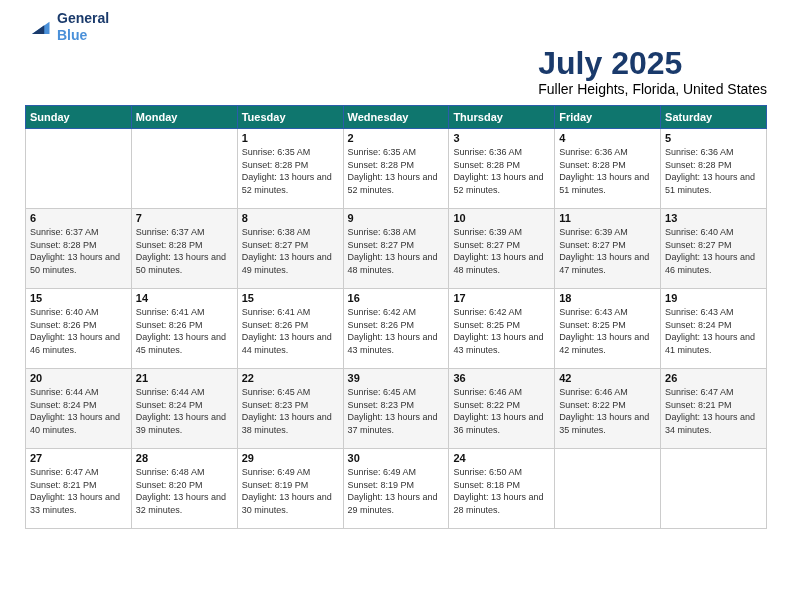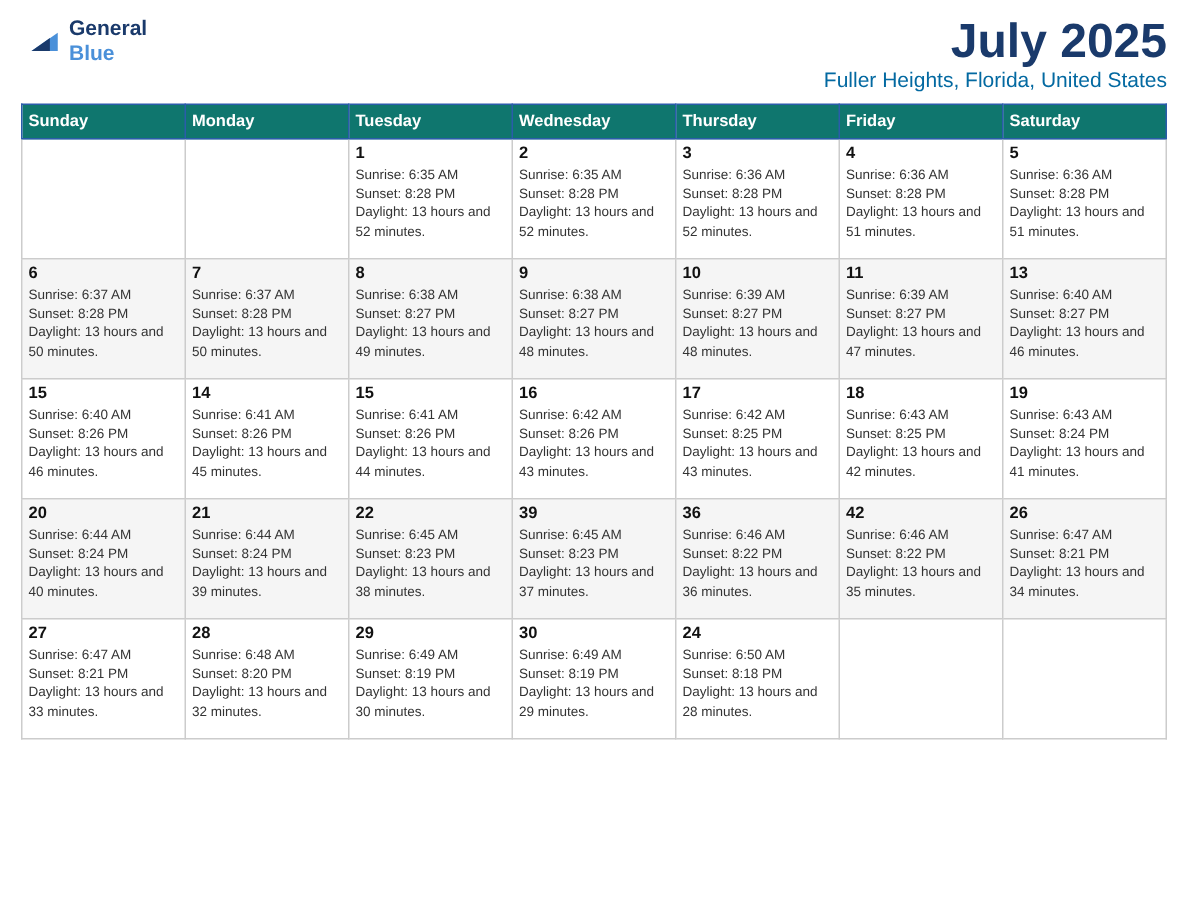--- a/index.html
+++ b/index.html
@@ -7,21 +7,21 @@
       font-family: Arial, sans-serif;
       background: #fff;
       width: 792px;
       height: 612px;
       overflow: hidden;
     }
     .page {
       width: 792px;
       height: 612px;
       background: #fff;
-      padding: 10px 14px;
+      padding: 10px 25px;
     }
     .header {
       display: flex;
       justify-content: space-between;
       align-items: flex-start;
       margin-bottom: 8px;
     }
     .logo {
       display: flex;
       align-items: center;
@@ -32,31 +32,31 @@
       font-weight: bold;
       color: #1a3a6b;
       line-height: 1.2;
     }
     .logo-blue { color: #4a90d9; }
     .logo-icon {
       width: 28px;
       height: 28px;
     }
     .title-block {
-      text-align: right;
+      margin-top: 36px;
     }
     .month-title {
       font-size: 32px;
       font-weight: bold;
       color: #1a3a6b;
       line-height: 1.1;
     }
     .location-title {
       font-size: 14px;
-      color: #0369a1;
+      color: #000000;
       font-weight: normal;
     }
     .calendar {
       width: 100%;
       border-collapse: collapse;
       font-size: 9.5px;
     }
     .calendar thead th {
       background: #0f766e;
       color: #fff;

